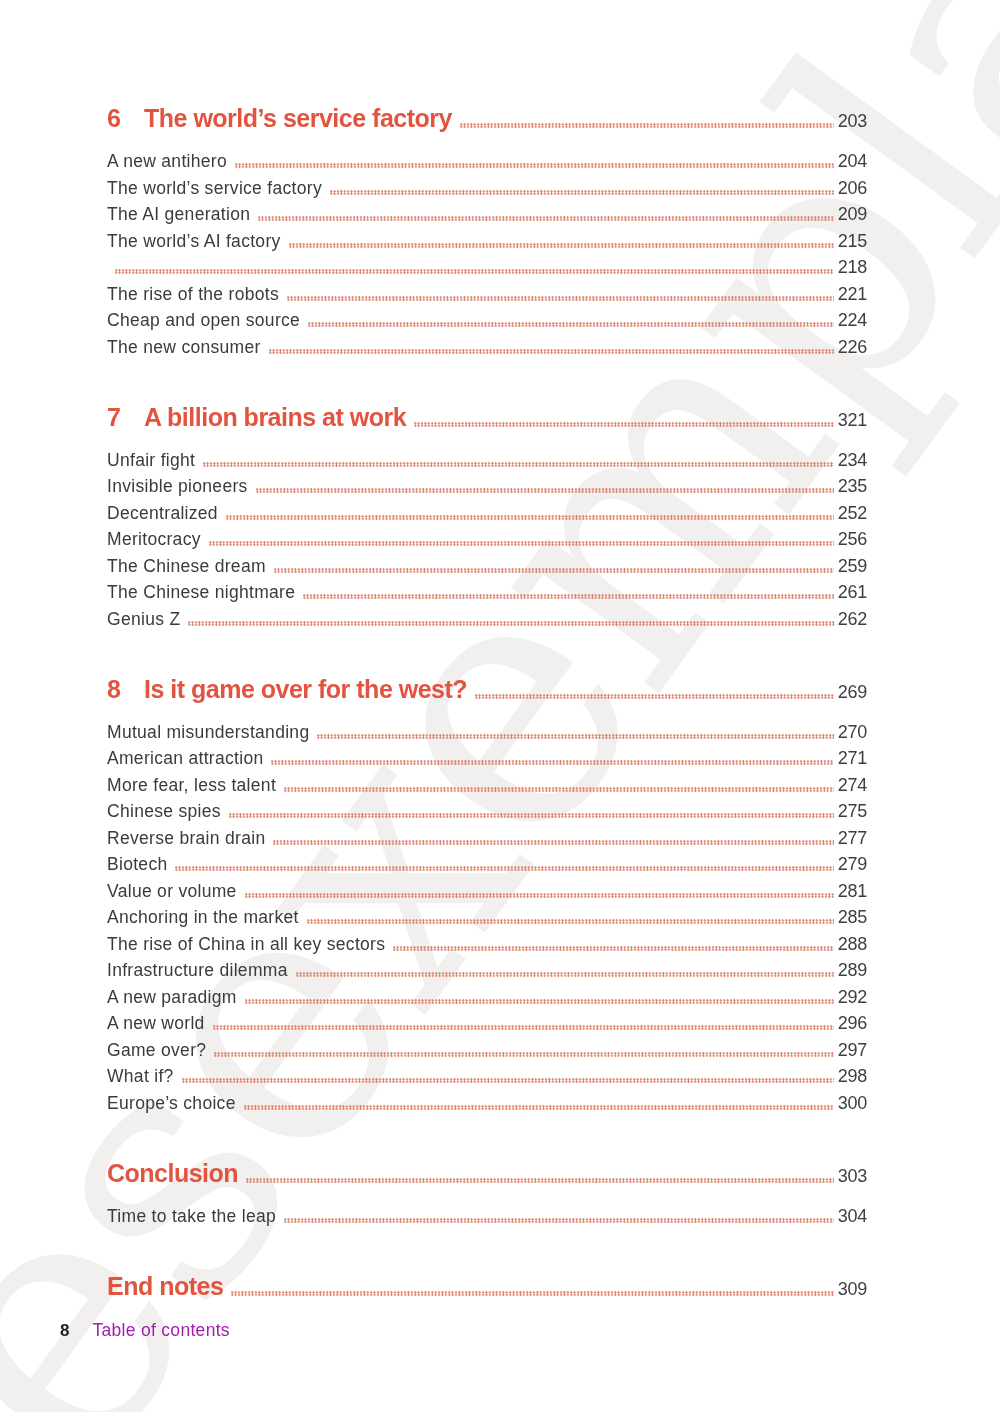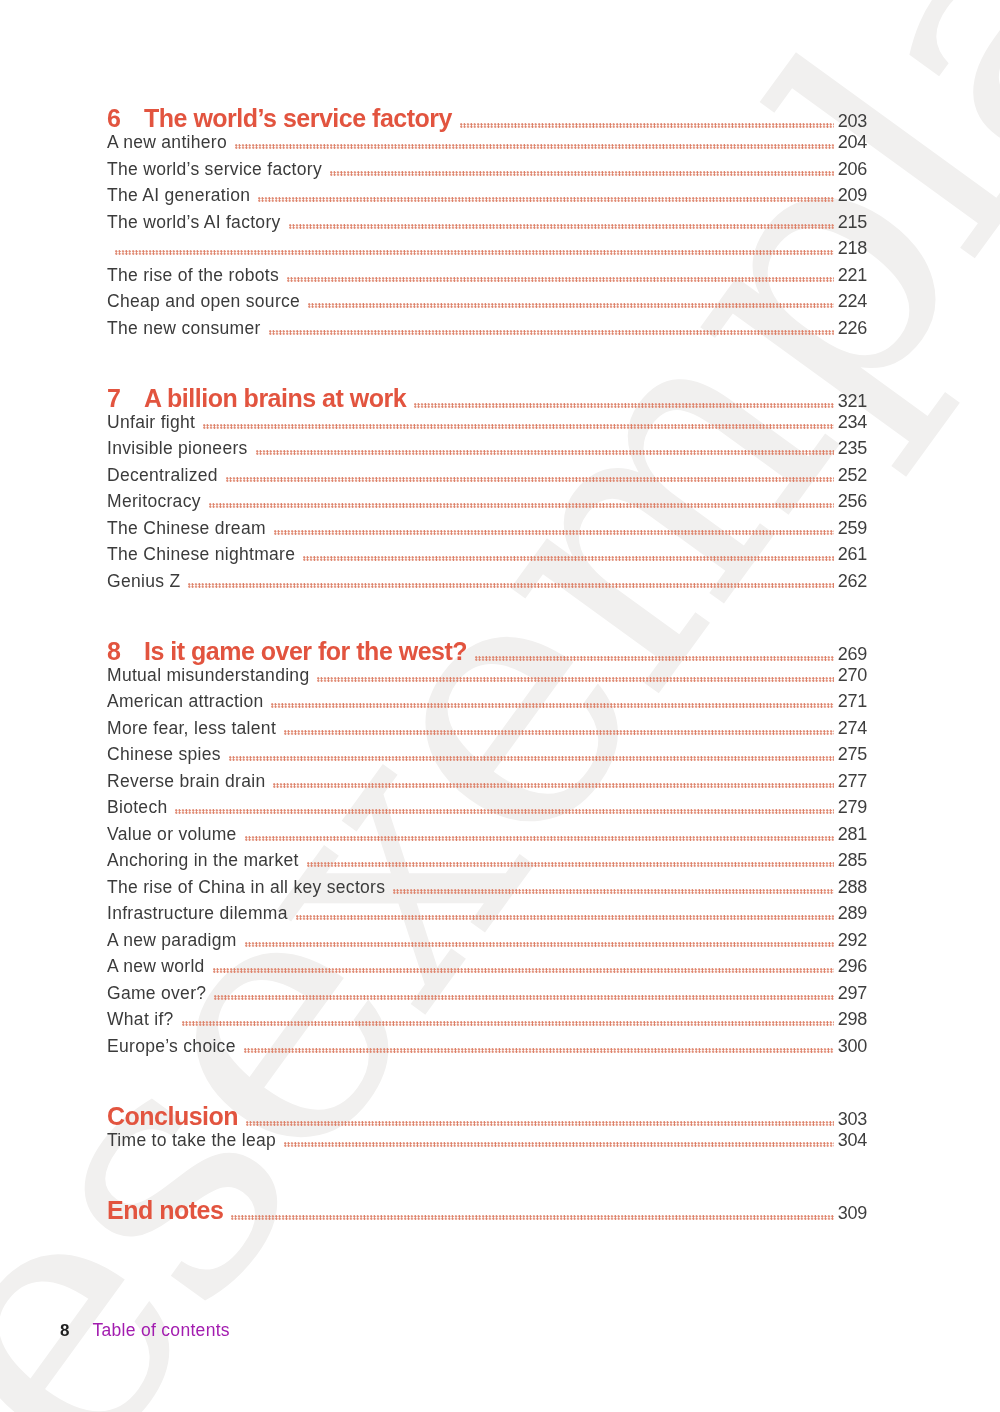--- a/index.html
+++ b/index.html
@@ -59,21 +59,21 @@
     background-size:3.4px 2.6px;
     background-repeat:repeat;
   }
   .heading-row .leader{margin-bottom:4px;}
   .page-num{
     font-size:18px;line-height:20px;
     color:#3e3e3e;
     letter-spacing:-0.3px;
   }
   .heading-row .page-num{line-height:22px;text-align:right;}
-  .items{margin-top:0;}
+  .items{margin-top:19px;}
   .row{
     display:flex;align-items:flex-end;
     margin-top:6.5px;
   }
   .row:first-child{margin-top:0;}
   .entry-label{
     font-size:17.5px;line-height:20px;
     color:var(--text);
     letter-spacing:0.3px;
     white-space:nowrap;

